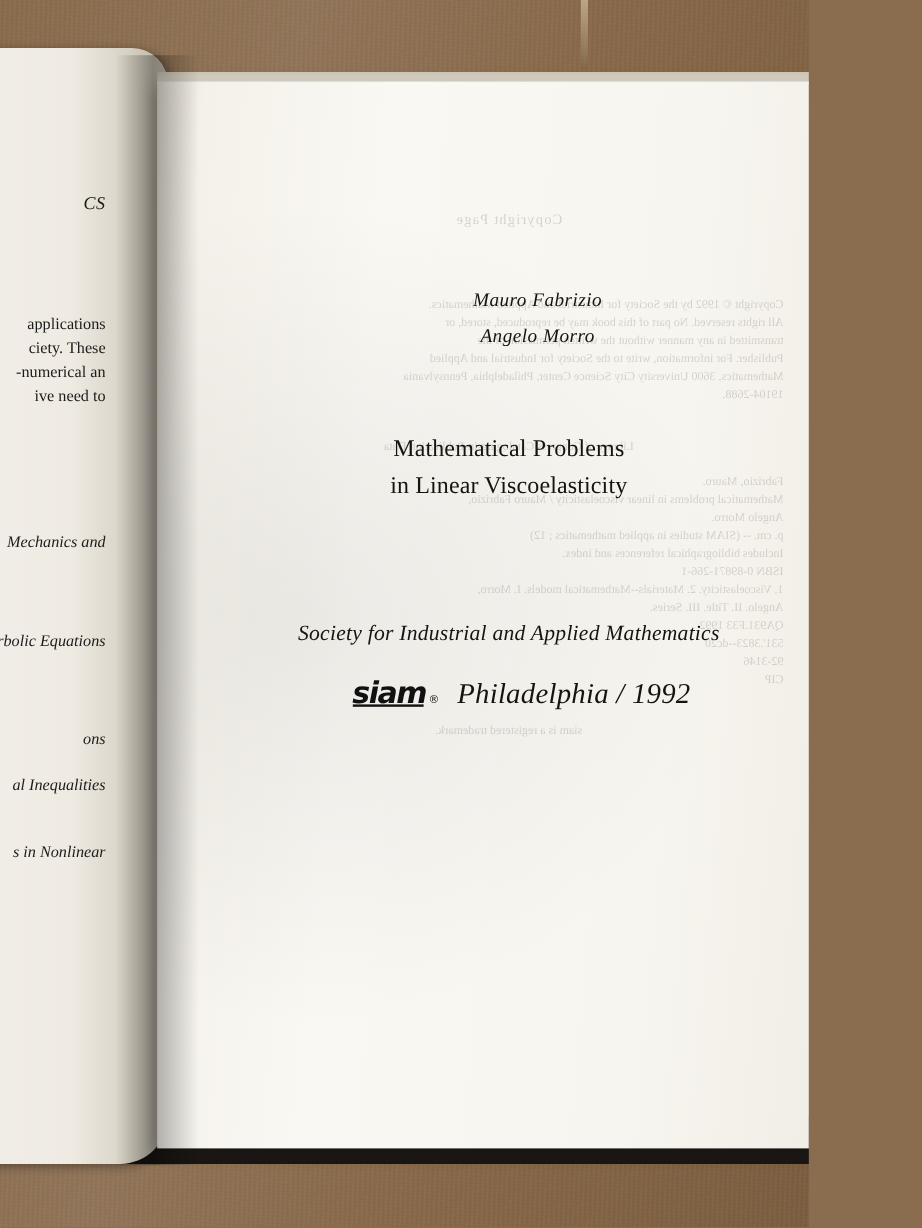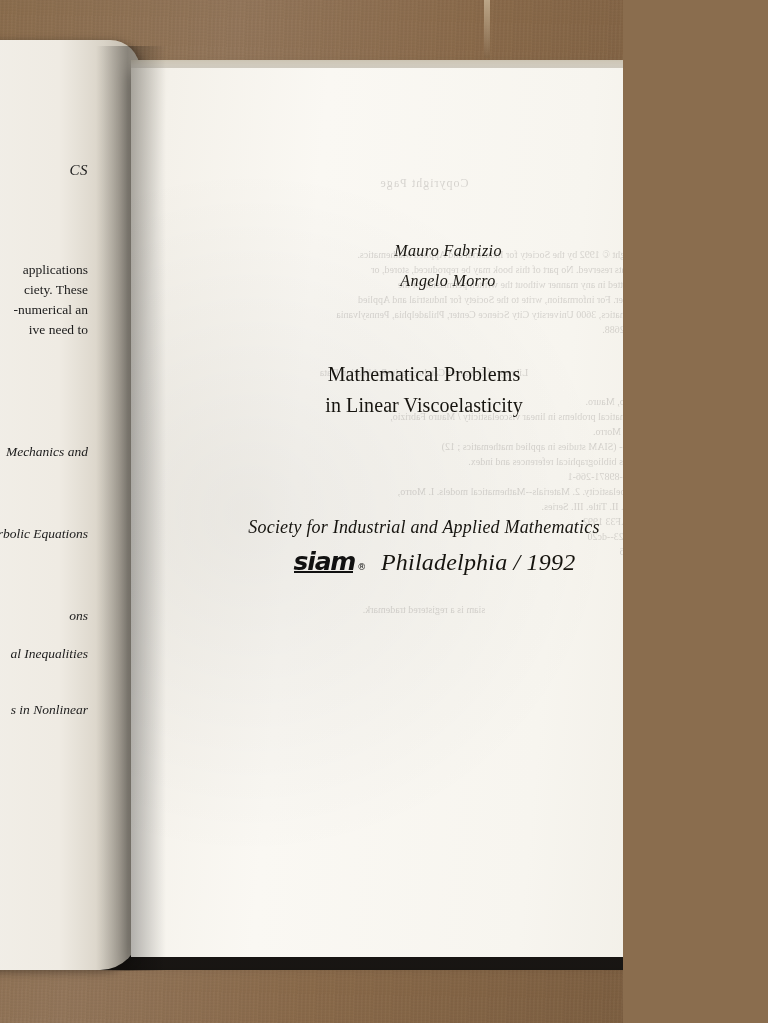--- a/index.html
+++ b/index.html
@@ -2,21 +2,21 @@
 <html><head>
 <meta charset="utf-8">
 <style>
   html, body {
     margin: 0;
     padding: 0;
     background: #8a6d4e;
   }
   #page {
     position: relative;
-    width: 623px;
+    width: 674px;
     height: 1023px;
     overflow: hidden;
     font-family: "Liberation Serif", serif;
     background: linear-gradient(100deg, #8b6d4d 0%, #93765a 30%, #8a6a4a 60%, #7d5f41 100%);
     text-decoration: underline;
   }
   
   #page::before {
     content: "";
     position: absolute;
@@ -161,21 +161,21 @@
     line-height: 31px;
     letter-spacing: 0.1px;
   }
   .publisher {
     margin-top: 96px;
     font-style: italic;
     font-size: 18px;
     letter-spacing: 0.2px;
   }
   .imprint-row {
-    margin-top: 9px;
+    margin-top: 25px;
     display: flex;
     align-items: baseline;
     justify-content: center;
     gap: 16px;
     padding-left: 21px;
   }
   .siam-logo {
     font-family: "DejaVu Sans", sans-serif;
     font-weight: bold;
     font-style: italic;

